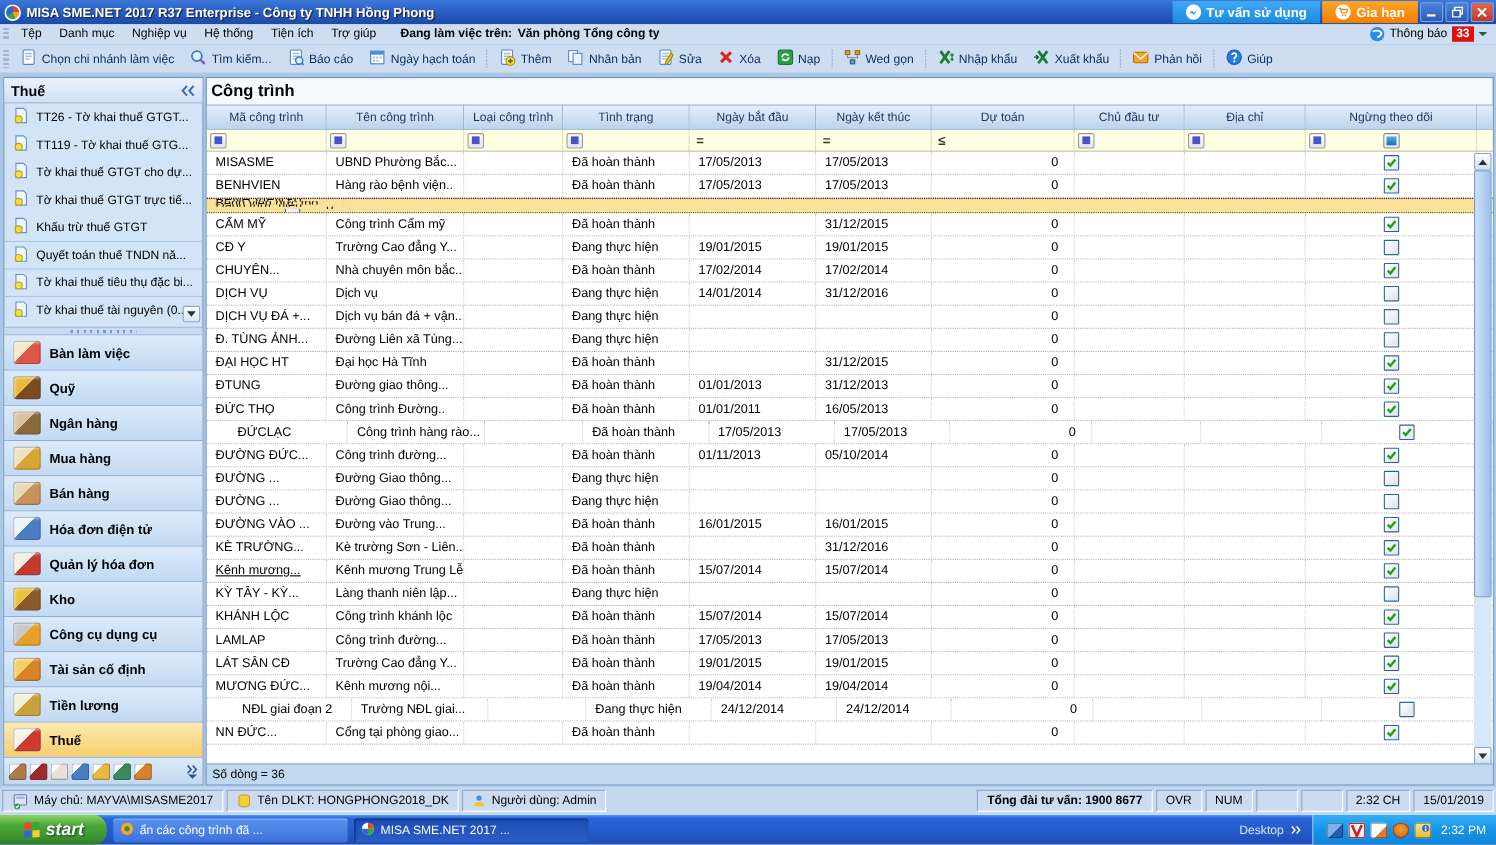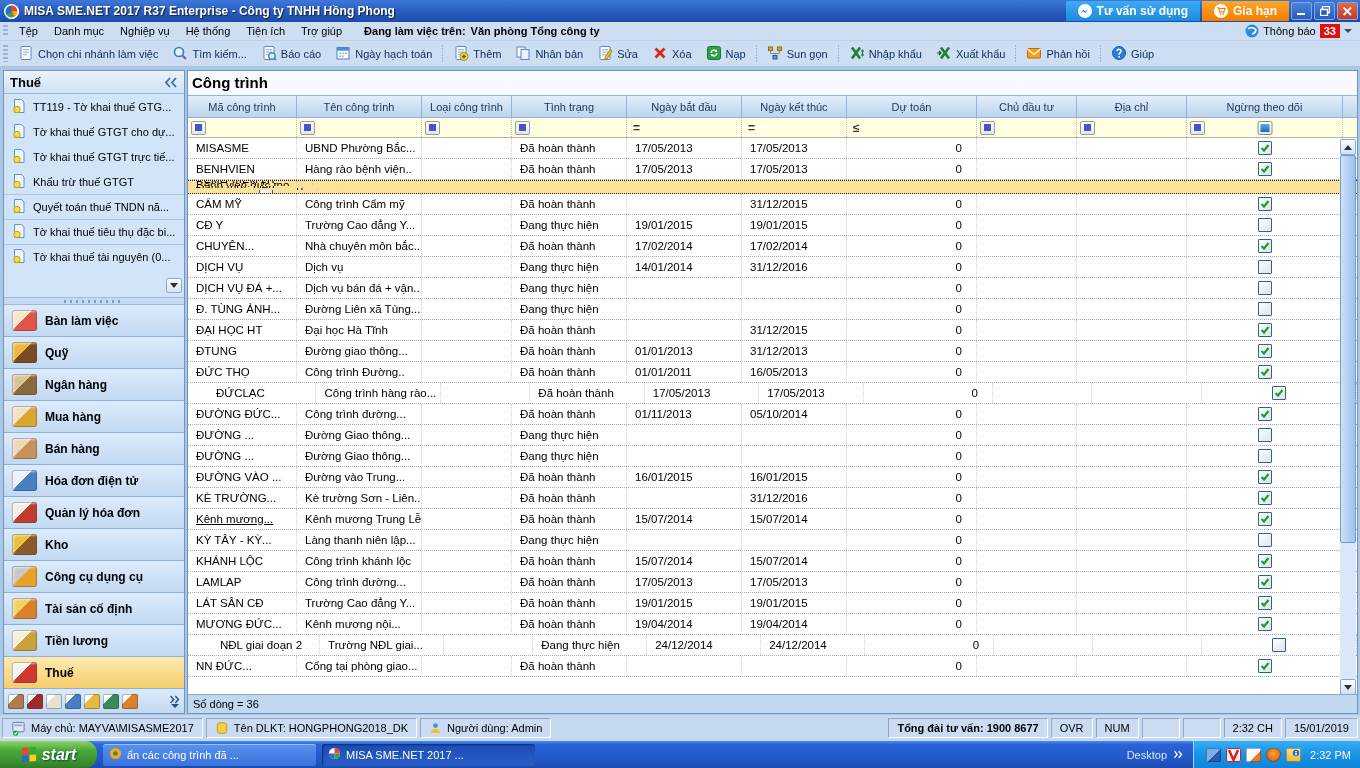--- a/index.html
+++ b/index.html
@@ -289,21 +289,21 @@
           <span>Nạp</span>
         </div>
         <span class="tbar-sep"></span>
         <div class="tbar-item">
           <span><svg width="16" height="16" viewBox="0 0 16 16">
               <rect x="1.5" y="2" width="4" height="3.5" fill="#e8a02a" stroke="#9a6a10"></rect>
               <rect x="10.5" y="2" width="4" height="3.5" fill="#e8a02a" stroke="#9a6a10"></rect>
               <rect x="6" y="10.5" width="4" height="3.5" fill="#5a9ad8" stroke="#2a5a90"></rect>
               <path d="M3.5 5.5 v3 h9 v-3 M8 8.5 v2" fill="none" stroke="#888"></path>
             </svg></span>
-          <span>Sun gọn</span>
+          <span>Wed gọn</span>
         </div>
         <span class="tbar-sep"></span>
         <div class="tbar-item">
           <span><svg width="16" height="16" viewBox="0 0 16 16">
               <path d="M3 2.5 L11 13.5 M11 2.5 L3 13.5" stroke="#1e7e34" stroke-width="2.6"></path>
               <path d="M12 6 h3 M12 10 h3 M13.5 4.5 v7" stroke="#1e7e34" stroke-width="1.2"></path>
             </svg></span>
           <span>Nhập khẩu</span>
         </div>
         <div class="tbar-item">
@@ -334,20 +334,27 @@
   </div>
 
   <div class="sidebar">
     <div class="sb-header">
       <span class="sb-title">Thuế</span>
       <svg width="14" height="11" viewBox="0 0 14 11">
           <path d="M6 1 L2 5.5 L6 10 M12 1 L8 5.5 L12 10" fill="none" stroke="#3a6ea8" stroke-width="1.8"></path>
         </svg>
     </div>
     <div class="tax-list" id="tax-list">
+      <div class="tax-item">
+          <span><svg width="16" height="16" viewBox="0 0 16 16">
+              <path d="M3.5 1.5 h7 l2.5 2.5 v10.5 h-9.5 z" fill="#eef6ff" stroke="#6b8fc0"></path>
+              <circle cx="6" cy="11.5" r="3.2" fill="#f2e13c" stroke="#b8a515"></circle>
+            </svg></span>
+          <span>TT26 - Tờ khai thuế GTGT...</span>
+        </div>
         <div class="tax-item">
           <span><svg width="16" height="16" viewBox="0 0 16 16">
               <path d="M3.5 1.5 h7 l2.5 2.5 v10.5 h-9.5 z" fill="#eef6ff" stroke="#6b8fc0"></path>
               <circle cx="6" cy="11.5" r="3.2" fill="#f2e13c" stroke="#b8a515"></circle>
             </svg></span>
           <span>TT119 - Tờ khai thuế GTG...</span>
         </div>
         <div class="tax-item">
           <span><svg width="16" height="16" viewBox="0 0 16 16">
               <path d="M3.5 1.5 h7 l2.5 2.5 v10.5 h-9.5 z" fill="#eef6ff" stroke="#6b8fc0"></path>

